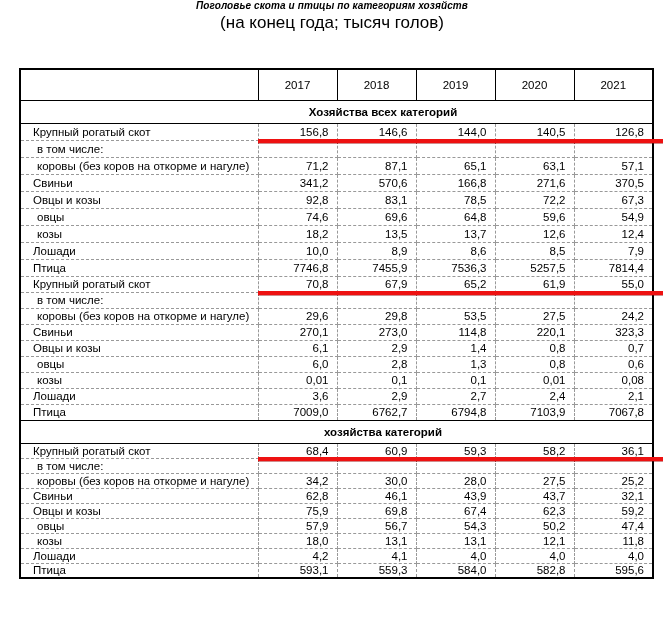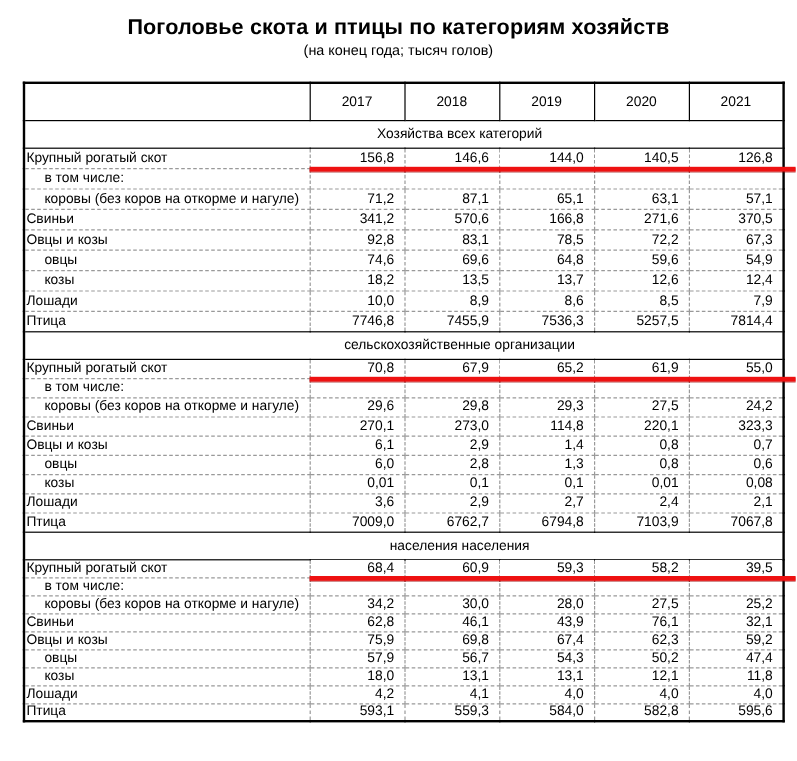--- a/index.html
+++ b/index.html
@@ -6,30 +6,30 @@
   html, body { margin: 0; padding: 0; }
   body {
     width: 664px; height: 634px;
     background: #ffffff;
     color: #000;
     font-family: "Liberation Sans", sans-serif;
     position: relative;
     overflow: hidden;
   }
   .title {
-    margin-top: 12px;
     text-align: center;
-    font-size: 18px;
+    font-size: 10px;
     font-weight: bold;
     letter-spacing: 0.1px;
+    font-style: italic;
   }
   .subtitle {
     margin-top: 2px;
     text-align: center;
-    font-size: 12px;
+    font-size: 17px;
   }
   table.main {
     position: absolute;
     top: 68px; left: 19px;
     width: 633px;
     border-collapse: collapse;
     table-layout: fixed;
     font-size: 11.5px;
   }
   table.main { border: 2px solid #000; }
@@ -46,27 +46,27 @@
     border: 1px dashed #999;
     padding: 0 2px;
     vertical-align: middle;
     background: #fff;
   }
   tr.section-header td {
     border-left: none;
     border-right: none;
     border-top: 1px solid #000;
     border-bottom: 1px solid #000;
-    font-weight: normal;
+    font-weight: bold;
     text-align: center;
     height: 23px;
     padding-left: 95px;
     font-size: 11.5px;
   }
-  td.lbl { text-align: left; padding-left: 1px; }
+  td.lbl { text-align: left; padding-left: 12px; }
   tr.indent td.lbl { padding-left: 16px; }
   td.num { text-align: right; padding-right: 8px; }
   tbody.sec0 tr.data td { height: 17px; }
   tbody.sec1 tr.data td { height: 16px; }
   tbody.sec2 tr.data td { height: 15px; }
   tr.redline td.num { position: relative; }
   tr.redline td.num::after {
     content: "";
     position: absolute;
     left: -1px; right: -1px; bottom: -3px;
@@ -173,44 +173,41 @@
       <tr class="data">
         <td class="lbl">Птица</td>
         <td class="num">7746,8</td>
         <td class="num">7455,9</td>
         <td class="num">7536,3</td>
         <td class="num">5257,5</td>
         <td class="num">7814,4</td>
       </tr>
     </tbody>
     <tbody class="sec1">
-      <tr class="section-header">
-        <td colspan="6">сельскохозяйственные организации</td>
-      </tr>
       <tr class="data redline">
         <td class="lbl">Крупный рогатый скот</td>
         <td class="num">70,8</td>
         <td class="num">67,9</td>
         <td class="num">65,2</td>
         <td class="num">61,9</td>
         <td class="num">55,0</td>
       </tr>
       <tr class="data indent">
         <td class="lbl">в том числе:</td>
         <td class="num"></td>
         <td class="num"></td>
         <td class="num"></td>
         <td class="num"></td>
         <td class="num"></td>
       </tr>
       <tr class="data indent">
         <td class="lbl">коровы (без коров на откорме и нагуле)</td>
         <td class="num">29,6</td>
         <td class="num">29,8</td>
-        <td class="num">29,3</td>
+        <td class="num">53,5</td>
         <td class="num">27,5</td>
         <td class="num">24,2</td>
       </tr>
       <tr class="data">
         <td class="lbl">Свиньи</td>
         <td class="num">270,1</td>
         <td class="num">273,0</td>
         <td class="num">114,8</td>
         <td class="num">220,1</td>
         <td class="num">323,3</td>
@@ -251,29 +248,29 @@
         <td class="lbl">Птица</td>
         <td class="num">7009,0</td>
         <td class="num">6762,7</td>
         <td class="num">6794,8</td>
         <td class="num">7103,9</td>
         <td class="num">7067,8</td>
       </tr>
     </tbody>
     <tbody class="sec2">
       <tr class="section-header">
-        <td colspan="6">населения населения</td>
+        <td colspan="6">хозяйства категорий</td>
       </tr>
       <tr class="data redline">
         <td class="lbl">Крупный рогатый скот</td>
         <td class="num">68,4</td>
         <td class="num">60,9</td>
         <td class="num">59,3</td>
         <td class="num">58,2</td>
-        <td class="num">39,5</td>
+        <td class="num">36,1</td>
       </tr>
       <tr class="data indent">
         <td class="lbl">в том числе:</td>
         <td class="num"></td>
         <td class="num"></td>
         <td class="num"></td>
         <td class="num"></td>
         <td class="num"></td>
       </tr>
       <tr class="data indent">
@@ -282,21 +279,21 @@
         <td class="num">30,0</td>
         <td class="num">28,0</td>
         <td class="num">27,5</td>
         <td class="num">25,2</td>
       </tr>
       <tr class="data">
         <td class="lbl">Свиньи</td>
         <td class="num">62,8</td>
         <td class="num">46,1</td>
         <td class="num">43,9</td>
-        <td class="num">76,1</td>
+        <td class="num">43,7</td>
         <td class="num">32,1</td>
       </tr>
       <tr class="data">
         <td class="lbl">Овцы и козы</td>
         <td class="num">75,9</td>
         <td class="num">69,8</td>
         <td class="num">67,4</td>
         <td class="num">62,3</td>
         <td class="num">59,2</td>
       </tr>

